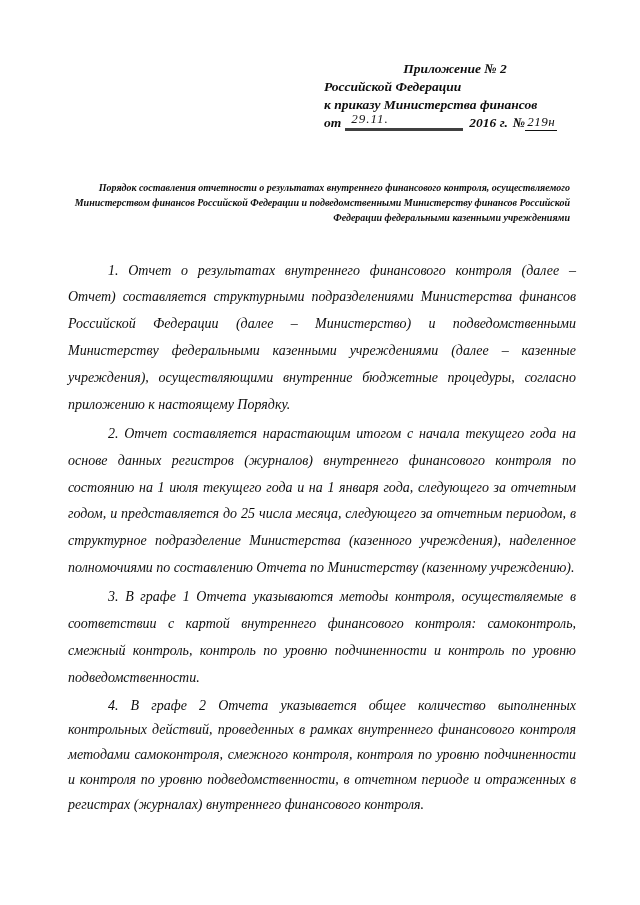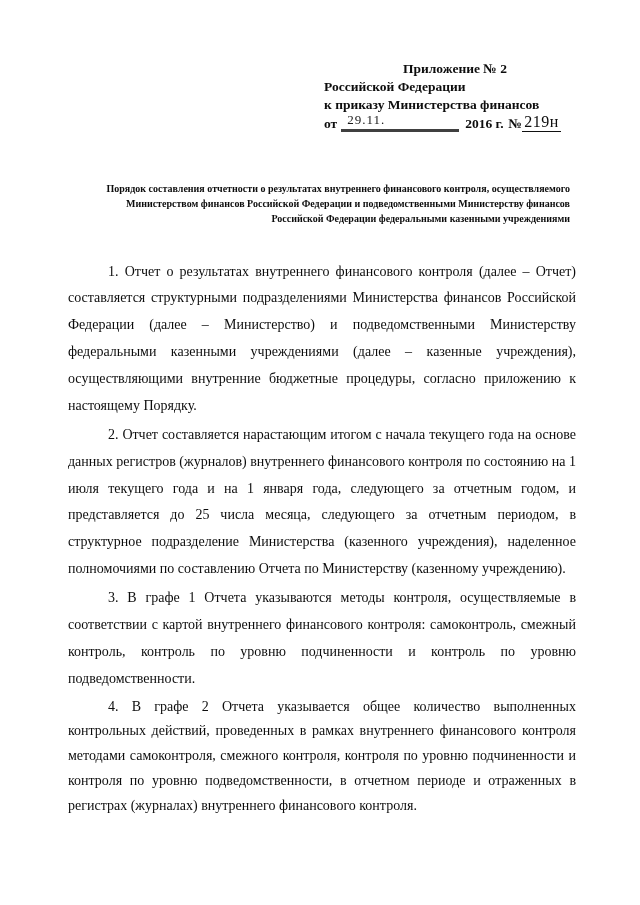--- a/index.html
+++ b/index.html
@@ -14,20 +14,21 @@
     color: #0d0d0d;
     position: relative;
     overflow: hidden;
   }
   .page {
     position: relative;
     width: 640px;
     height: 905px;
     padding: 9px;
     box-sizing: border-box;
+    font-style: italic;
   }
   .content {
     position: absolute;
     left: 68px;
     top: 60px;
     width: 508px;
   }
 
   
   .appendix {
@@ -69,21 +70,21 @@
     font-family: "Liberation Serif", serif;
     font-weight: normal;
     font-size: 13px;
     letter-spacing: 1px;
     color: #1a1a1a;
   }
   .dateline .yr { margin-left: 6px; }
   .dateline .numlbl { margin-left: 5px; }
   .dateline .numval {
     font-weight: normal;
-    font-size: 16px;
+    font-size: 13px;
     border-bottom: 1px solid #111;
     padding: 0 2px;
     letter-spacing: 0.5px;
   }
 
   
   .doc-title {
     margin-top: 50px;
     text-align: right;
     font-weight: bold;

